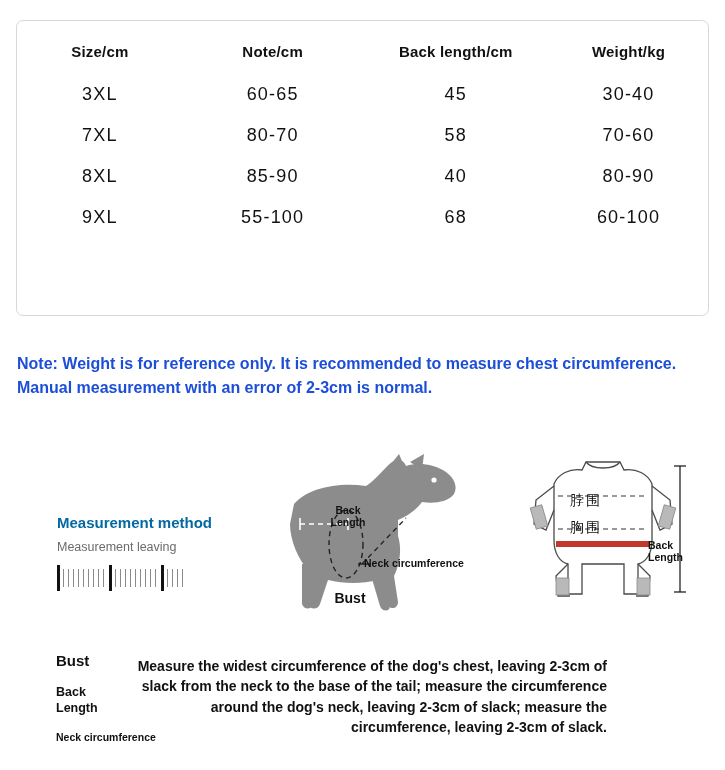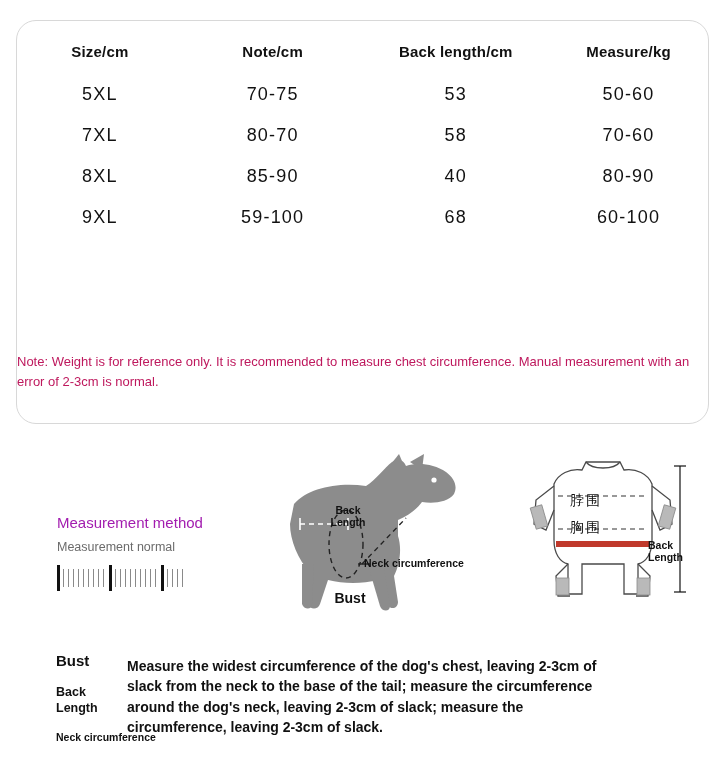--- a/index.html
+++ b/index.html
@@ -13,23 +13,23 @@
     overflow: hidden;
     position: relative;
   }
 
   
   .table-card {
     position: absolute;
     left: 16px;
     top: 20px;
     width: 693px;
-    height: 404px;
+    height: 296px;
     border: 1px solid #d8d8d8;
-    border-radius: 20px;
+    border-radius: 7px;
     background: #fff;
   }
   table.size-table {
     width: 100%;
     border-collapse: collapse;
     table-layout: fixed;
   }
   table.size-table th {
     font-size: 15px;
     font-weight: bold;
@@ -50,42 +50,42 @@
   table.size-table col.c2 { width: 26%; }
   table.size-table col.c3 { width: 27%; }
   table.size-table col.c4 { width: 23%; }
 
   
   .note {
     position: absolute;
     left: 17px;
     top: 352px;
     width: 690px;
-    font-size: 13px;
-    font-weight: normal;
+    font-size: 16px;
+    font-weight: bold;
     line-height: 1.5;
-    color: #be185d;
+    color: #1d4ed8;
   }
 
   
   .illus {
     position: absolute;
     left: 0;
     top: 430px;
     width: 725px;
     height: 210px;
   }
 
   .measure-title {
     position: absolute;
     left: 57px;
     top: 84px;
     font-size: 15px;
-    font-weight: normal;
-    color: #a21caf;
+    font-weight: bold;
+    color: #0369a1;
   }
   .measure-sub {
     position: absolute;
     left: 57px;
     top: 110px;
     font-size: 12.5px;
     color: #6b6b6b;
   }
   
   .ruler {
@@ -186,76 +186,77 @@
   }
   .b-desc {
     position: absolute;
     left: 127px;
     top: 4px;
     width: 480px;
     font-size: 14px;
     font-weight: bold;
     line-height: 1.45;
     color: #111;
+    text-align: right;
   }
 </style>
 </head>
 <body>
 
 <div class="table-card">
   <table class="size-table">
     <colgroup>
       <col class="c1">
         <col class="c2">
         <col class="c3">
         <col class="c4">
     </colgroup>
     <thead>
       <tr>
         <th>Size/cm</th>
         <th>Note/cm</th>
         <th>Back length/cm</th>
-        <th>Measure/kg</th>
+        <th>Weight/kg</th>
       </tr>
     </thead>
     <tbody>
       <tr>
-        <td>5XL</td>
-        <td>70-75</td>
-        <td>53</td>
-        <td>50-60</td>
+        <td>3XL</td>
+        <td>60-65</td>
+        <td>45</td>
+        <td>30-40</td>
       </tr>
       <tr>
         <td>7XL</td>
         <td>80-70</td>
         <td>58</td>
         <td>70-60</td>
       </tr>
       <tr>
         <td>8XL</td>
         <td>85-90</td>
         <td>40</td>
         <td>80-90</td>
       </tr>
       <tr>
         <td>9XL</td>
-        <td>59-100</td>
+        <td>55-100</td>
         <td>68</td>
         <td>60-100</td>
       </tr>
     </tbody>
   </table>
 </div>
 
 <div class="note">Note: Weight is for reference only. It is recommended to measure chest circumference. Manual measurement with an error of 2-3cm is normal.</div>
 
 <div class="illus">
 
   <div class="measure-title">Measurement method</div>
-  <div class="measure-sub">Measurement normal</div>
+  <div class="measure-sub">Measurement leaving</div>
 
   <div class="ruler">
     <div class="tick big" style="left:0px;"></div>
     <div class="tick" style="left:6px;"></div>
     <div class="tick" style="left:11px;"></div>
     <div class="tick" style="left:16px;"></div>
     <div class="tick" style="left:21px;"></div>
     <div class="tick" style="left:26px;"></div>
     <div class="tick" style="left:31px;"></div>
     <div class="tick" style="left:36px;"></div>

